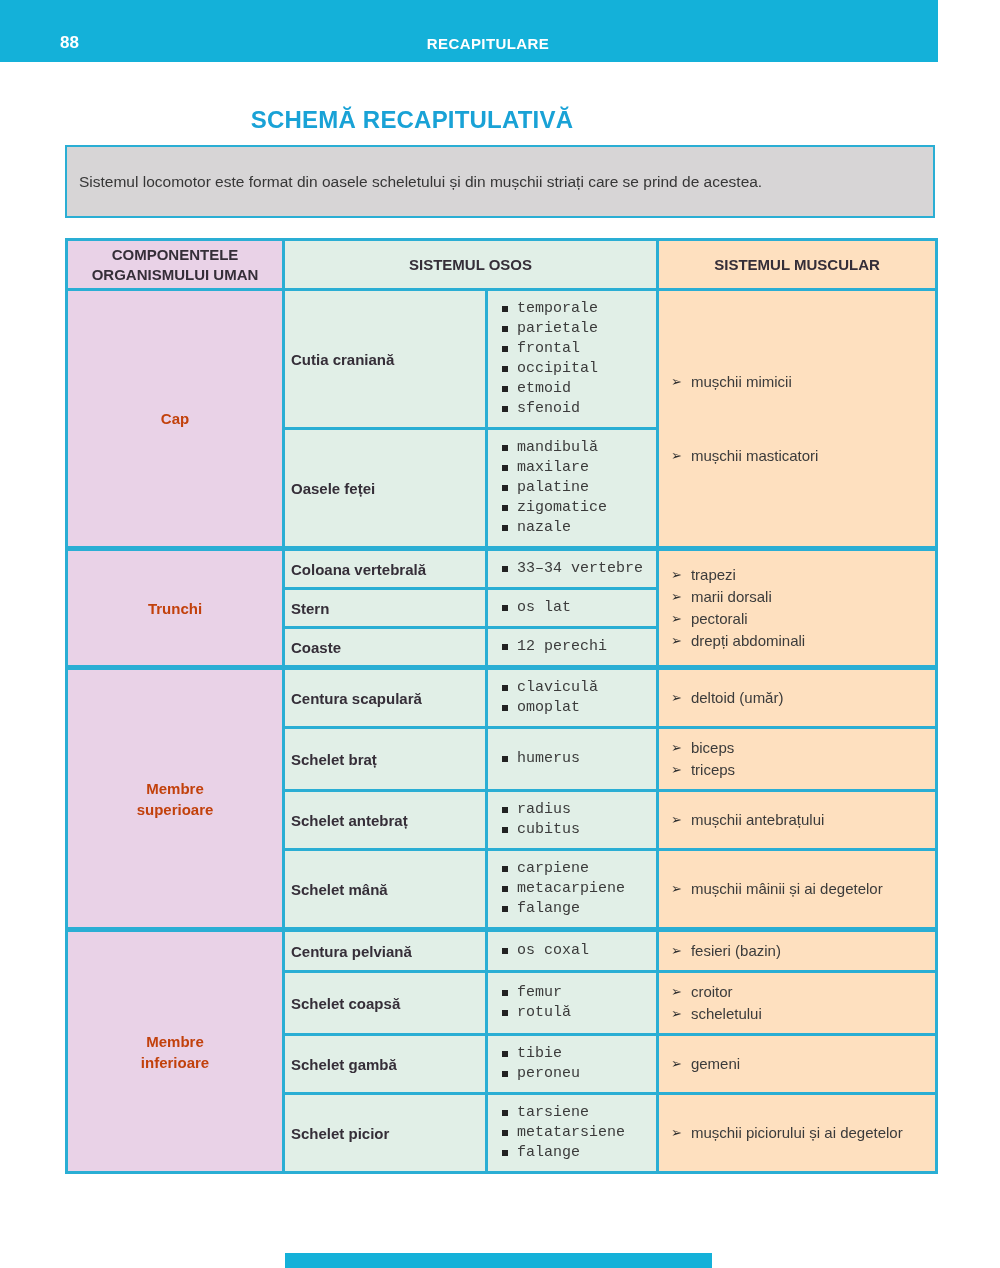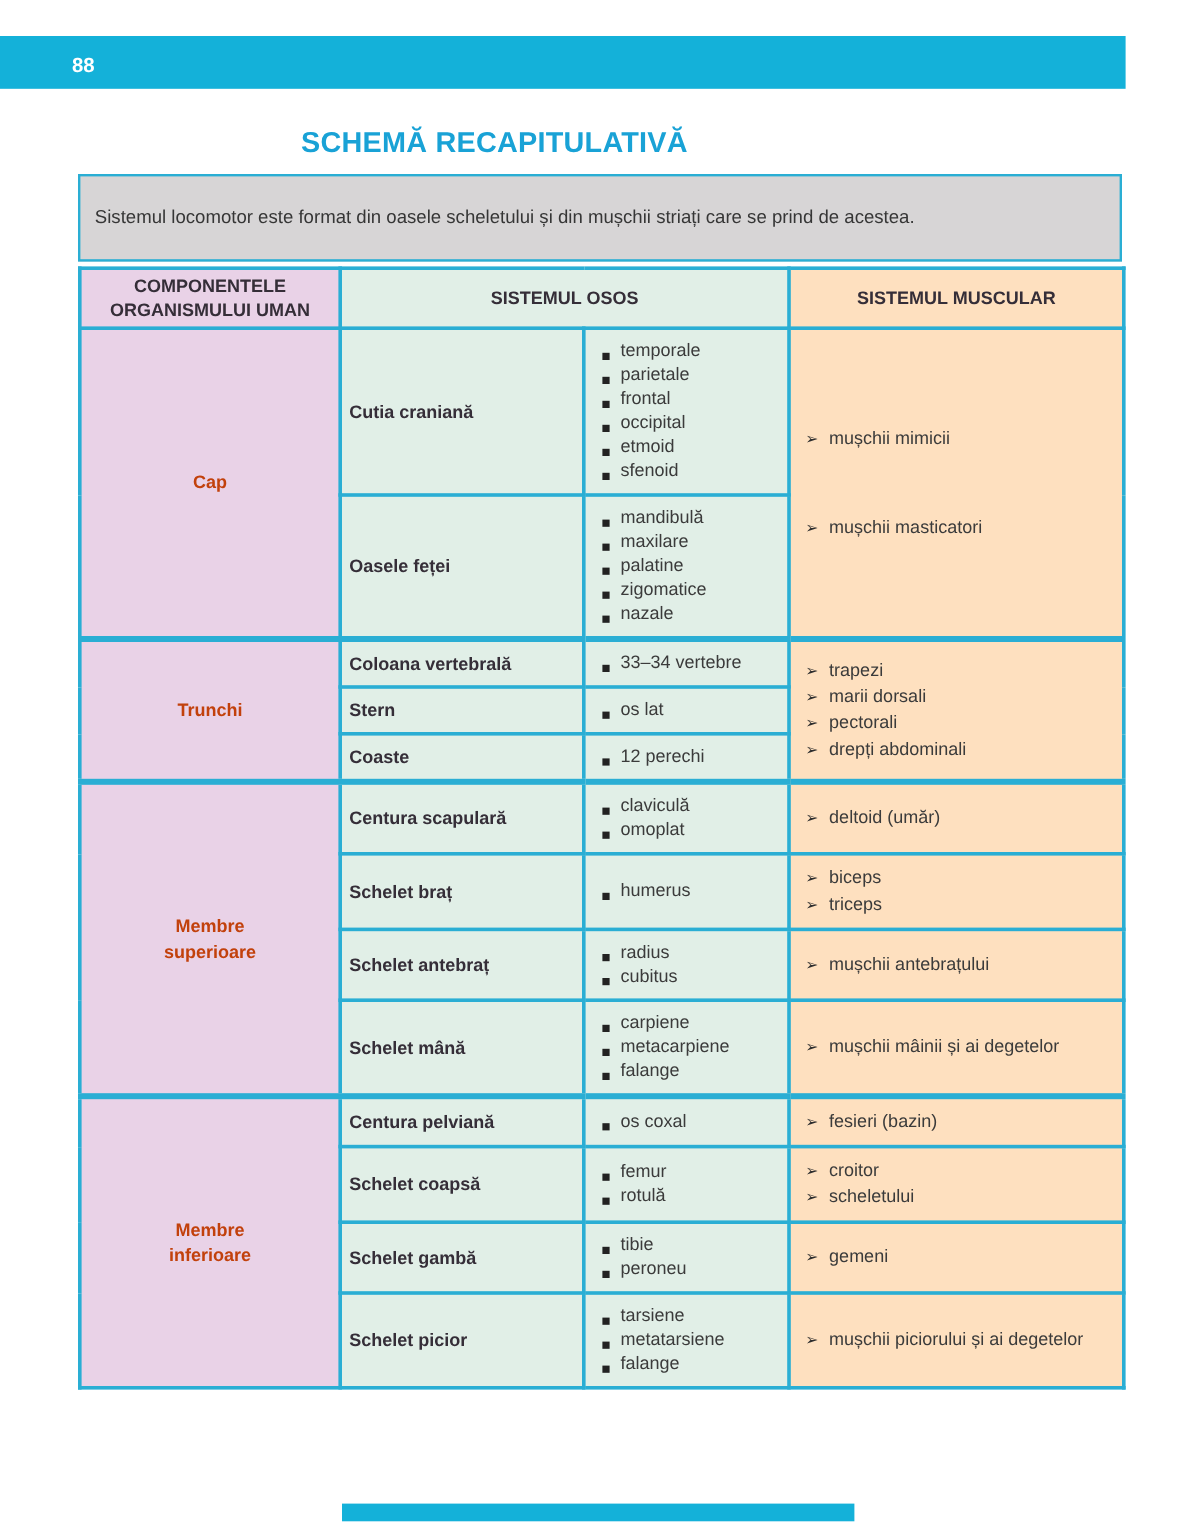--- a/index.html
+++ b/index.html
@@ -17,23 +17,22 @@
   body{
     position:relative;
     background:#ffffff;
     font-family:"Liberation Sans", sans-serif;
     color:var(--text);
     overflow:hidden;
   }
   
   .topbar{
     position:absolute;top:0;left:0;
-    width:938px;height:44px;
+    width:938px;height:62px;
     background:var(--accent);
-    margin-top:30px;
   }
   .page-number{
     position:absolute;left:60px;bottom:9px;
     color:#ffffff;font-weight:bold;font-size:17px;
   }
   .header-title{
     position:absolute;left:0;bottom:10px;width:976px;
     text-align:center;color:#ffffff;font-weight:bold;font-size:15px;
     letter-spacing:0.4px;
   }
@@ -47,21 +46,21 @@
   .intro-box{
     position:absolute;top:145px;left:65px;width:870px;height:73px;
     background:var(--gray);
     border:2px solid var(--border);
     display:flex;align-items:center;
     padding:0 12px;
   }
   .intro-text{font-size:15.5px;color:#363636;}
   
   table.recap{
-    position:absolute;top:222px;left:65px;width:870px;
+    position:absolute;top:238px;left:65px;width:870px;
     border-collapse:collapse;table-layout:fixed;
   }
   table.recap td,table.recap th{
     border:3px solid var(--border);
     vertical-align:middle;
     font-size:15px;
   }
   tr.section-start td{border-top-width:5px;}
   th{font-size:13.5px;font-weight:bold;color:#352e38;line-height:1.3;}
   .th-comp{background:var(--pink);white-space:pre-line;}
@@ -73,22 +72,22 @@
   }
   .c-name{
     background:var(--green);font-weight:bold;
     color:#352e38;padding:0 6px;
   }
   .c-bones{background:var(--green);padding:8px 4px 8px 14px;}
   .c-musc{background:var(--orange);padding:8px 4px 8px 12px;}
   .musc-flex{display:flex;flex-direction:column;justify-content:center;}
   .gap-large{gap:52px;}
   .bone-item{
-    display:flex;align-items:center;gap:9px;
-    line-height:20px;color:var(--text);
+    display:flex;align-items:flex-start;gap:9px;
+    line-height:20px;color:var(--text);font-family:Liberation Mono, monospace;
   }
   .sq{
     flex:none;width:6px;height:6px;background:#222222;margin-top:7px;
   }
   .muscle-item{
     display:flex;align-items:flex-start;gap:9px;
     line-height:22px;color:var(--text);
   }
   .arrow{flex:none;font-size:13px;line-height:22px;color:#2d2d2d;}
   
@@ -96,20 +95,21 @@
     position:absolute;left:285px;bottom:0;
     width:427px;height:15px;
     background:var(--accent);
   }
 </style>
 </head>
 <body>
 
 <div class="topbar">
   <span class="page-number">88</span>
+  <span class="header-title">RECAPITULARE</span>
 </div>
 
 <div class="page-title">SCHEMĂ RECAPITULATIVĂ</div>
 
 <div class="intro-box">
   <span class="intro-text">Sistemul locomotor este format din oasele scheletului și din mușchii striați care se prind de acestea.</span>
 </div>
 
 <table class="recap">
   <colgroup>

